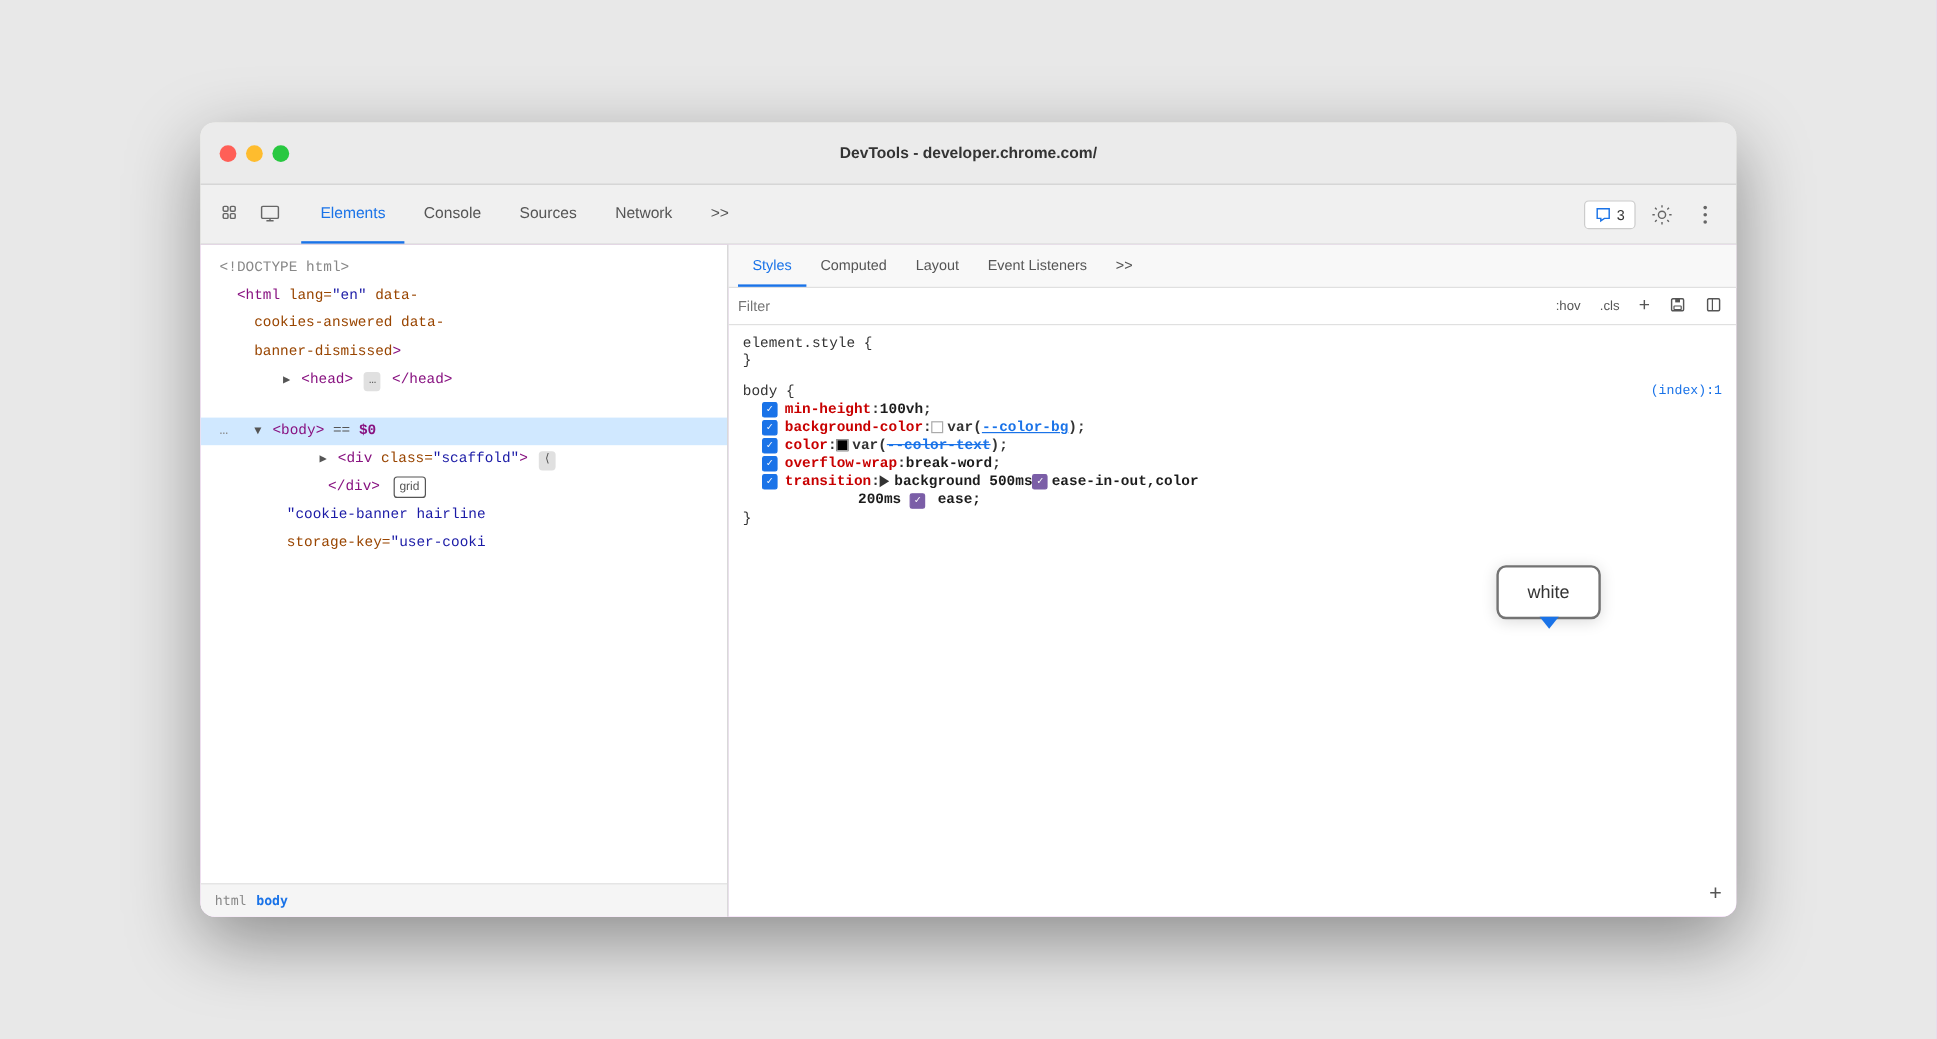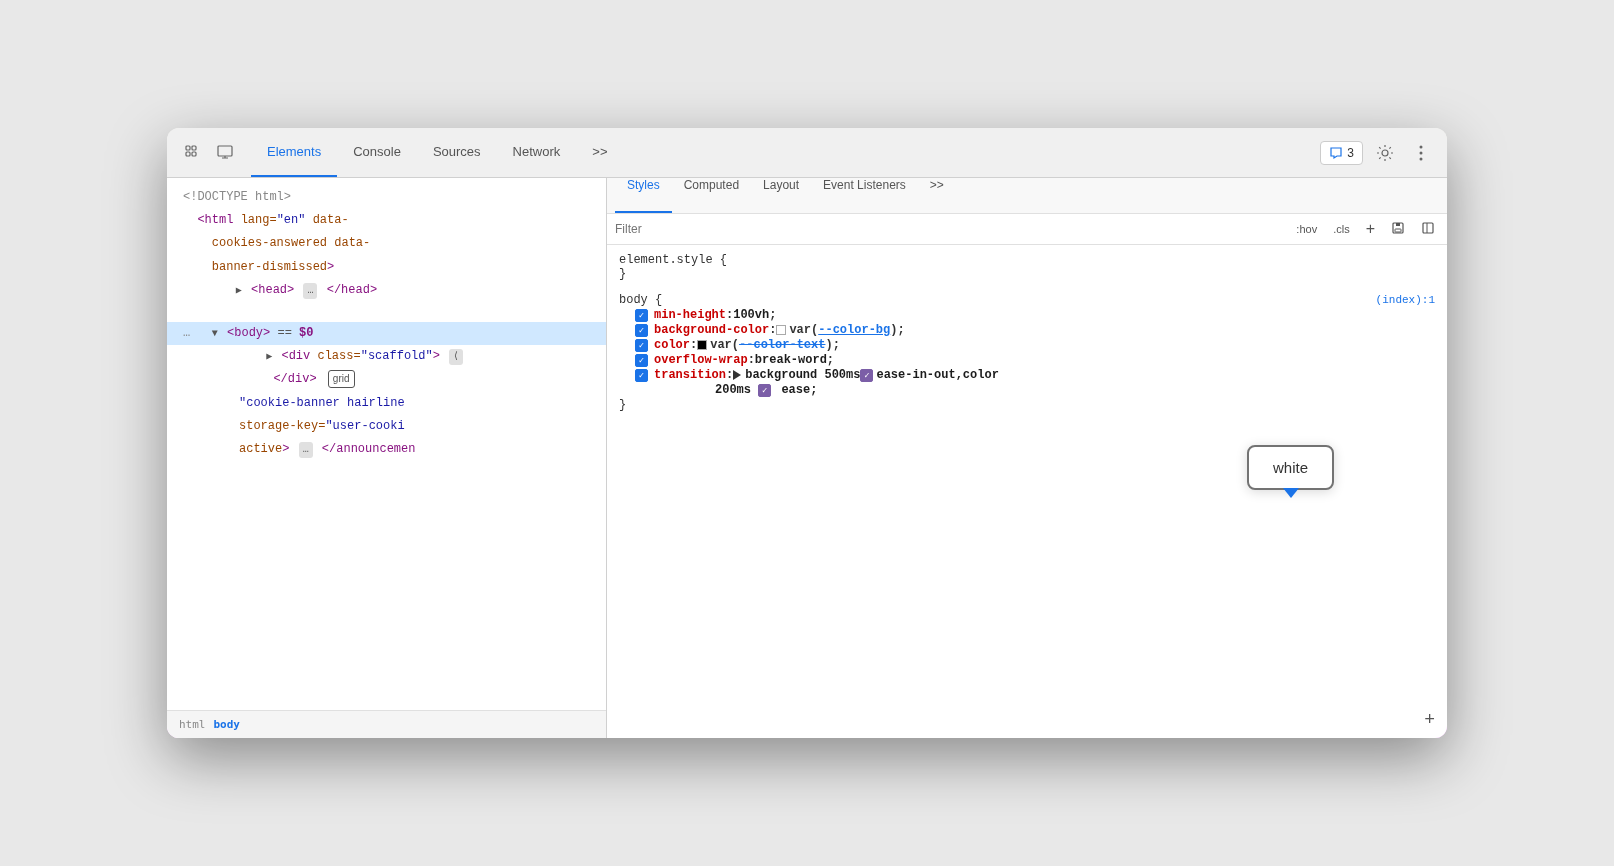--- a/index.html
+++ b/index.html
@@ -176,20 +176,21 @@
       border-bottom: 1px solid #e0e0e0;
       padding: 0 8px;
       height: 36px;
       background: #f8f8f8;
     }
 
     .styles-tab {
       padding: 0 12px;
       height: 100%;
       display: flex;
+      align-items: center;
       font-size: 12px;
       color: #555;
       cursor: pointer;
       border-bottom: 2px solid transparent;
       font-family: -apple-system, sans-serif;
     }
 
     .styles-tab.active {
       color: #1a73e8;
       border-bottom-color: #1a73e8;
@@ -390,20 +391,28 @@
       color: #555;
       margin: 0 4px;
       font-family: -apple-system, sans-serif;
     }
   </style>
 </head>
 <body>
 
 <div class="window">
 
+  <div class="titlebar">
+    <div class="traffic-lights">
+      <div class="traffic-light close"></div>
+      <div class="traffic-light minimize"></div>
+      <div class="traffic-light maximize"></div>
+    </div>
+    <span class="titlebar-title">DevTools - developer.chrome.com/</span>
+  </div>
 
   <div class="toolbar">
     <div class="toolbar-icon">
       <svg width="18" height="18" viewBox="0 0 18 18" fill="none">
         <rect x="2" y="2" width="4" height="4" rx="1" stroke="#666" stroke-width="1.2" fill="none"></rect>
         <rect x="8" y="2" width="4" height="4" rx="1" stroke="#666" stroke-width="1.2" fill="none"></rect>
         <rect x="2" y="8" width="4" height="4" rx="1" stroke="#666" stroke-width="1.2" fill="none"></rect>
         <rect x="8" y="8" width="4" height="4" rx="1" stroke="#666" stroke-width="1.2" fill="none"></rect>
       </svg>
     </div>
@@ -495,25 +504,20 @@
       <div class="dom-line dom-left-padding-3">
         &nbsp;&nbsp;&nbsp;&nbsp;&nbsp;&nbsp;
         <span style="color:#881280;">&lt;/div&gt;</span>
         <span class="dom-grid-badge">grid</span>
       </div>
       <div class="dom-line dom-left-padding-4">
         <span style="color:#1a1aa6;">"cookie-banner hairline</span>
       </div>
       <div class="dom-line dom-left-padding-4">
         <span style="color:#994500;">storage-key=</span><span style="color:#1a1aa6;">"user-cooki</span>
-      </div>
-      <div class="dom-line dom-left-padding-4">
-        <span style="color:#994500;">active</span><span style="color:#881280;">&gt;</span>
-        <span class="dom-dots">…</span>
-        <span style="color:#881280;">&lt;/announcemen</span>
       </div>
 
       <div style="position:absolute; bottom:0; left:0; right:0; height:28px; background:#f5f5f5; border-top:1px solid #e0e0e0; display:flex; align-items:center; padding:0 12px; font-family:'Menlo',monospace; font-size:11px; gap:8px;">
         <span class="breadcrumb-item">html</span>
         <span class="breadcrumb-item active">body</span>
       </div>
     </div>
 
     <div class="styles-panel">
 

